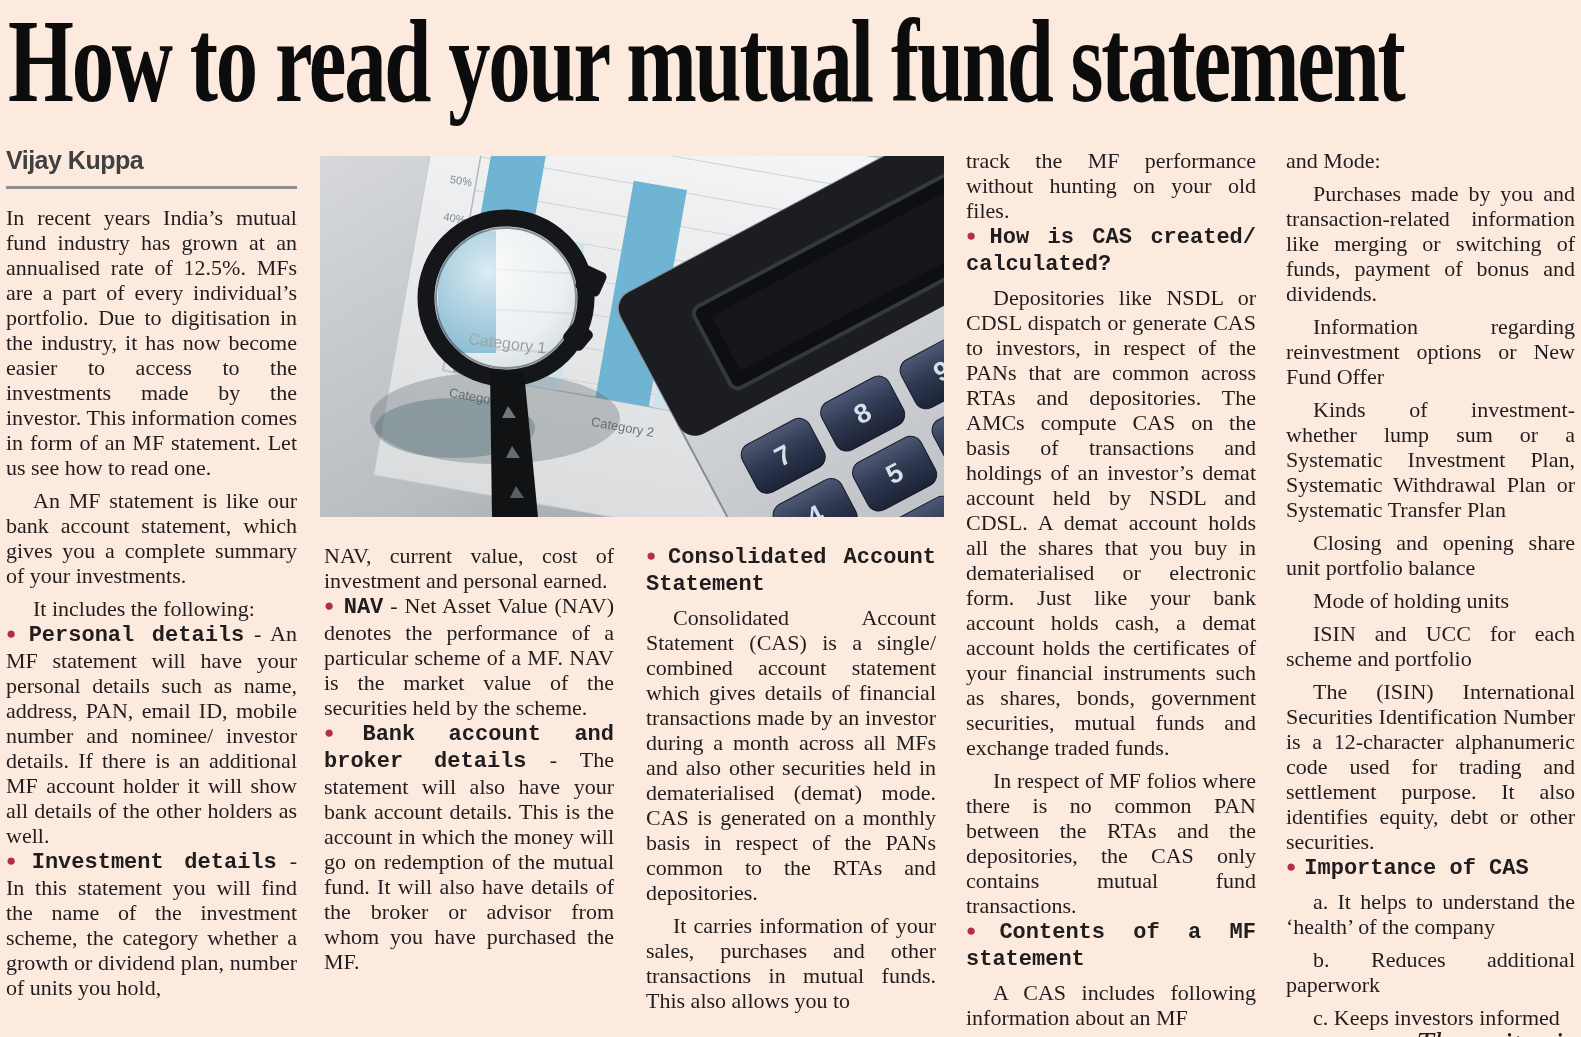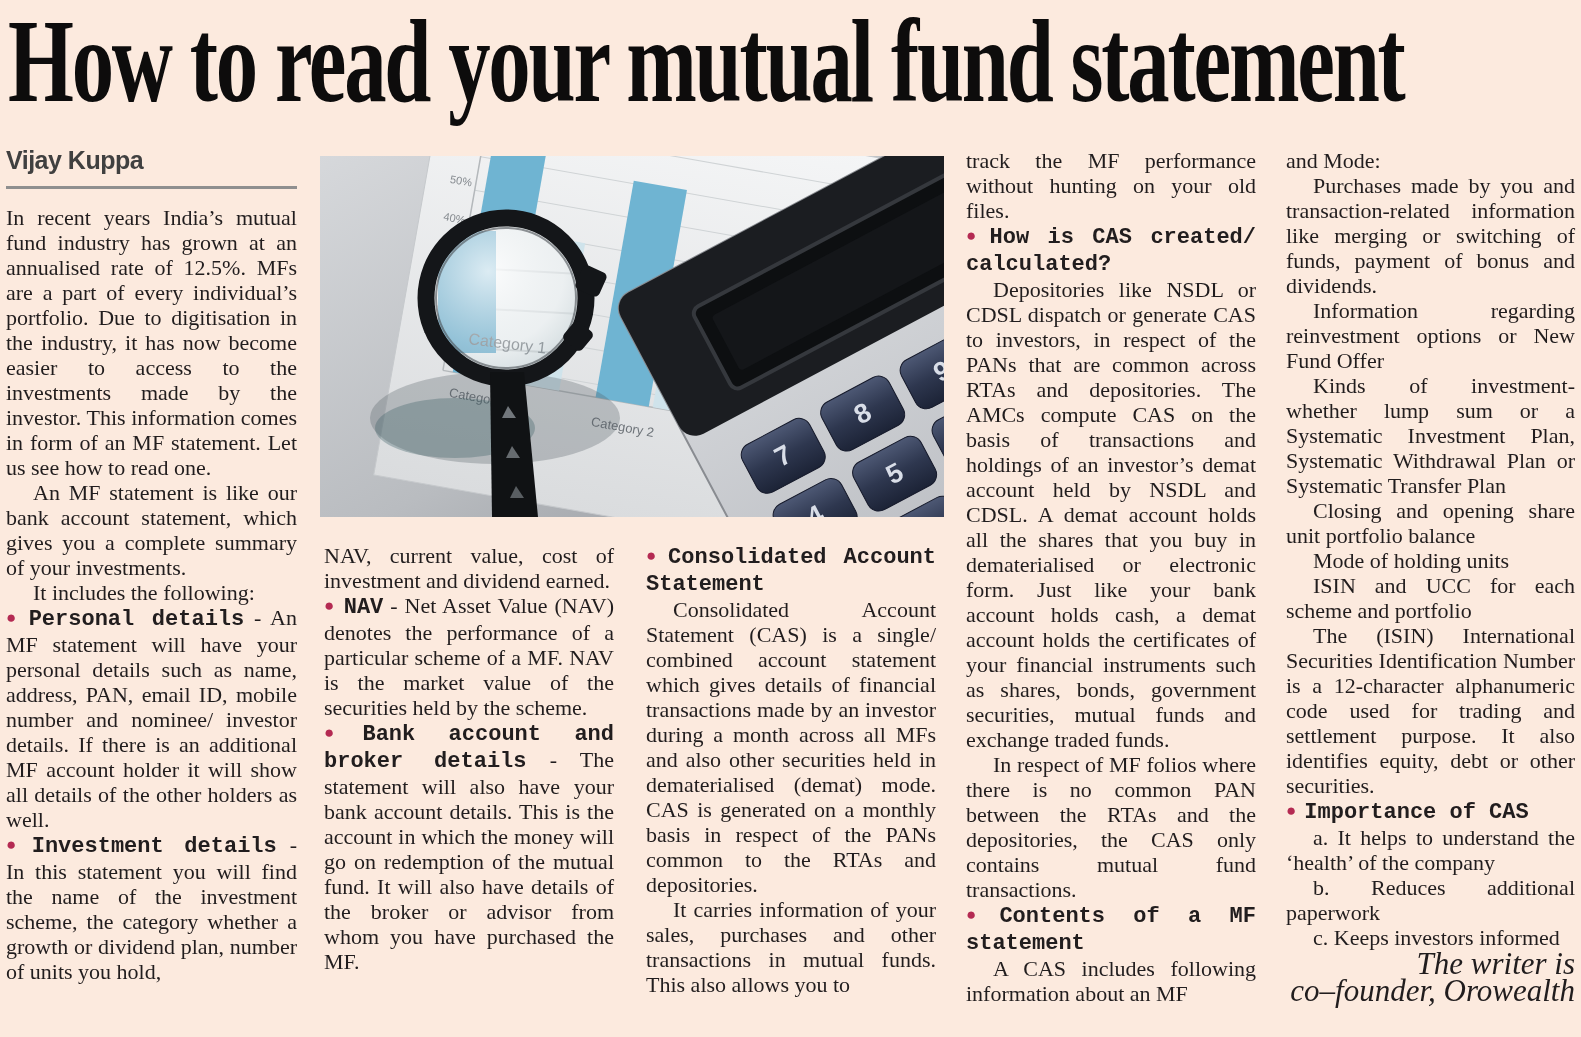--- a/index.html
+++ b/index.html
@@ -43,21 +43,21 @@
     height: 3px;
     background: #8f8f8f;
     margin: 11px 0 16px 0;
   }
   .para {
     margin: 0;
     font-size: 22px;
     line-height: 25px;
     text-align: justify;
   }
-  .para.indent { text-indent: 27px; }
+  .para.indent { text-indent: 27px; margin-top: 8px; }
   .bullet {
     color: #b42a52;
     font-size: 17px;
     padding-right: 8px;
     vertical-align: 2px;
   }
   .lead { font-weight: 700; font-family: Liberation Mono, monospace; }
   .para.credit {
     font-style: italic;
     text-align: right;
@@ -217,21 +217,21 @@
         <polygon points="170,216 204,216 218,361 172,361" fill="#101214"></polygon>
         <polygon points="188,250 196,262 182,262" fill="#8b9196" opacity="0.8"></polygon>
         <polygon points="192,290 200,302 186,302" fill="#8b9196" opacity="0.7"></polygon>
         <polygon points="196,330 204,342 190,342" fill="#8b9196" opacity="0.6"></polygon>
       </g>
     </svg>
   </figure>
 
   <div class="col" style="left:324px; top:543px;">
     <div class="paras">
-        <p class="para">NAV, current value, cost of investment and dividend earned.</p>
+        <p class="para">NAV, current value, cost of investment and personal earned.</p>
         <p class="para"><span class="bullet">●</span><span class="lead">NAV</span> - Net Asset Value (NAV) denotes the performance of a particular scheme of a MF. NAV is the market value of the securities held by the scheme.</p>
         <p class="para"><span class="bullet">●</span><span class="lead">Bank account and broker details</span> - The statement will also have your bank account details. This is the account in which the money will go on redemption of the mutual fund. It will also have details of the broker or advisor from whom you have purchased the MF.</p>
       </div>
   </div>
 
   <div class="col" style="left:646px; top:543px;">
     <div class="paras">
         <p class="para"><span class="bullet">●</span><span class="lead">Consolidated Account Statement</span></p>
         <p class="para indent">Consolidated Account Statement (CAS) is a single/ combined account statement which gives details of financial transactions made by an investor during a month across all MFs and also other securities held in dematerialised (demat) mode. CAS is generated on a monthly basis in respect of the PANs common to the RTAs and depositories.</p>
         <p class="para indent">It carries information of your sales, purchases and other transactions in mutual funds. This also allows you to</p>

